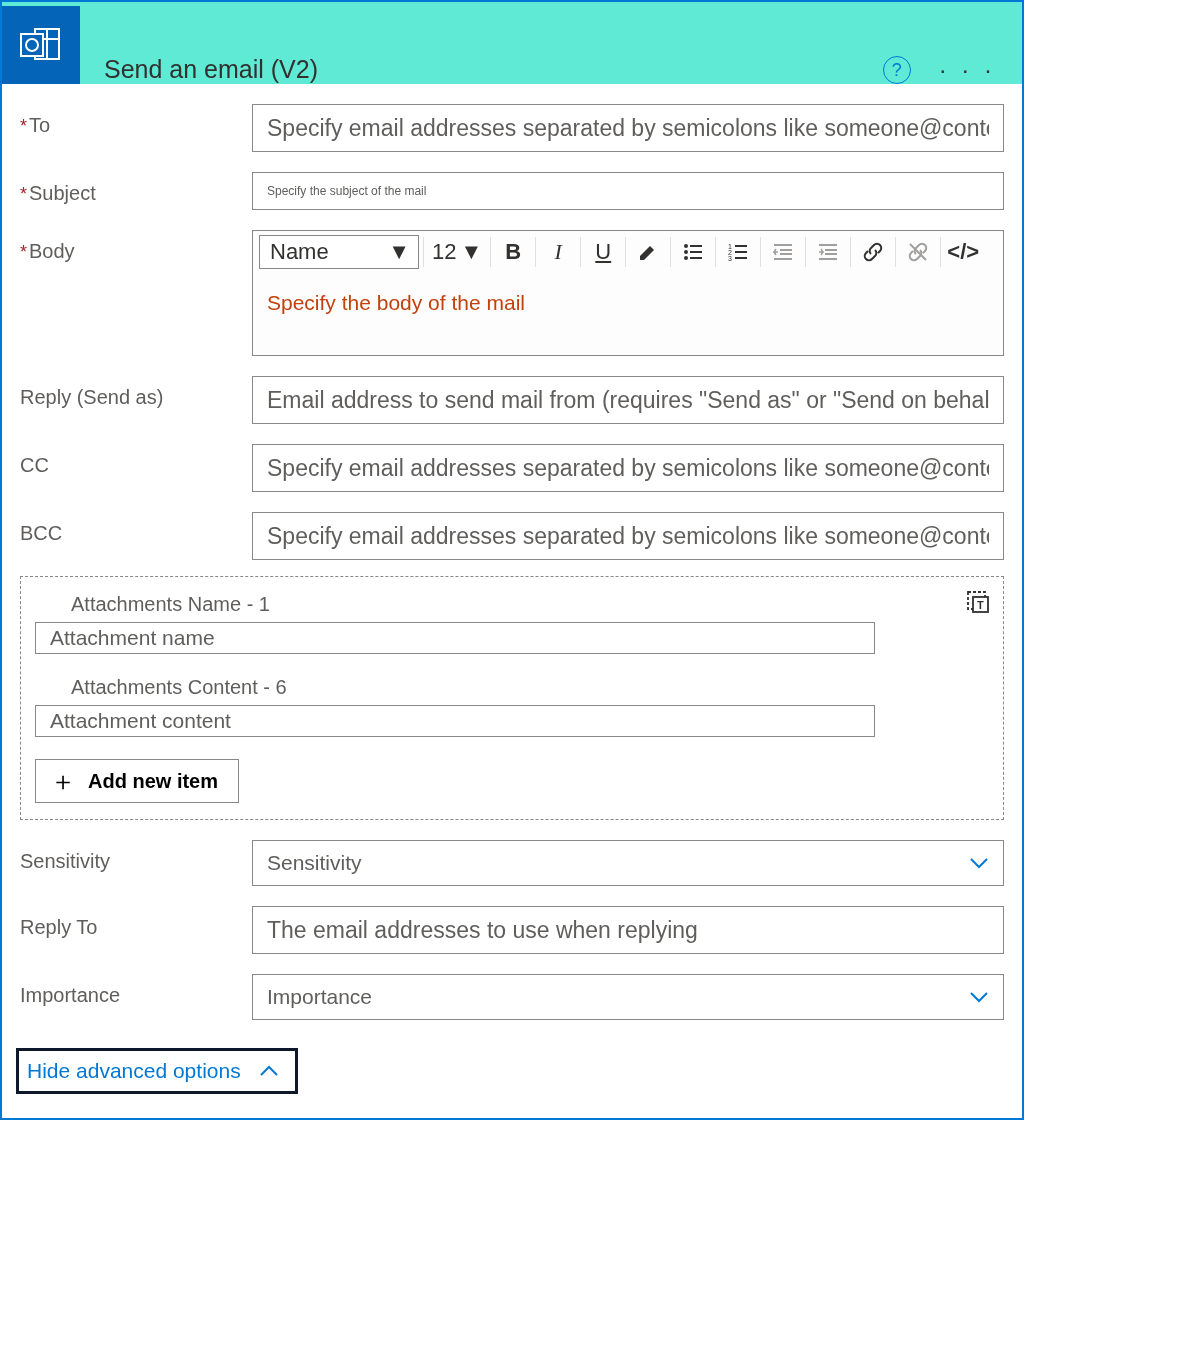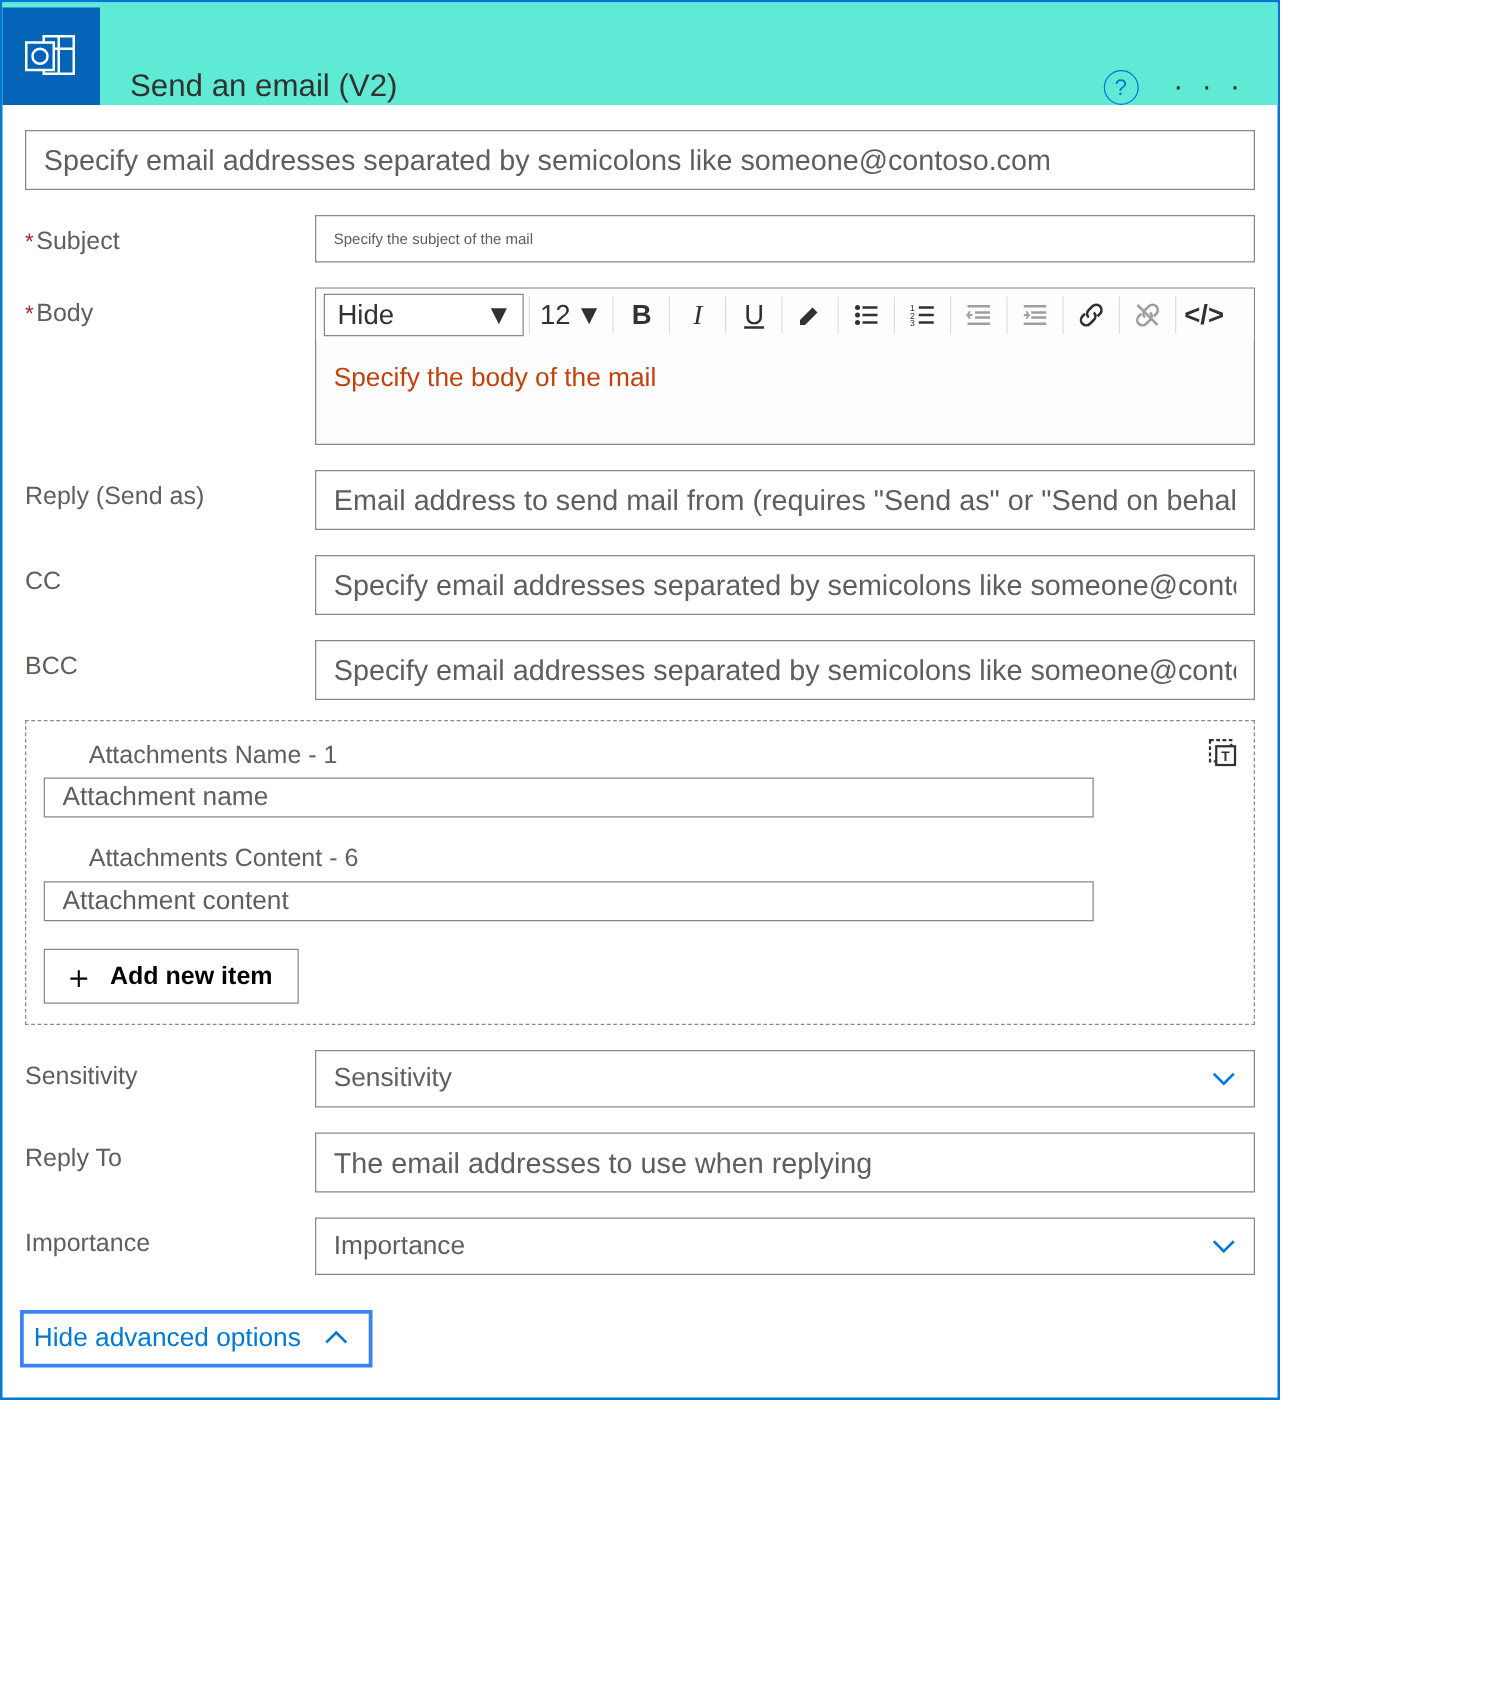--- a/index.html
+++ b/index.html
@@ -194,21 +194,21 @@
   }
   .chev-down { color:#0078d4; font-size:22px; }
   
   .adv-toggle-wrap {
     margin: 24px 0 14px 0;
     padding: 4px 12px 10px 14px;
   }
   .adv-toggle {
     display:inline-flex;align-items:center;gap:18px;
     color:#0078d4;font-size:21px;cursor:pointer;
-    border:3px solid #3b82f6;
+    border:3px solid #0f172a;
     padding:8px 16px 8px 8px;
   }
   .chev-up { color:#0078d4; }
   .disabled-btn { color:#a19f9d; }
 </style>
 </head>
 <body>
 
 <div class="card">
 
@@ -225,39 +225,40 @@
     <div class="card-title">Send an email (V2)</div>
     <div class="header-actions">
       <div class="help-icon">?</div>
       <div class="more-icon">· · ·</div>
     </div>
   </div>
 
   <div class="card-body">
 
     <div class="form-row tight">
+      <div class="label-col req">To</div>
       <div class="input-col">
         <input class="text-input lg" placeholder="Specify email addresses separated by semicolons like someone@contoso.com" style="">
       </div>
     </div>
 
     <div class="form-row tight">
       <div class="label-col req">Subject</div>
       <div class="input-col">
         <input class="text-input subject" placeholder="Specify the subject of the mail" style="">
       </div>
     </div>
 
     <div class="form-row tight">
       <div class="label-col req">Body</div>
       <div class="input-col">
         <div class="rte">
           <div class="rte-toolbar">
             <div class="rte-font">
-              <span>Hide</span>
+              <span>Name</span>
               <span>▼</span>
             </div>
             <div class="rte-sep"></div>
             <div class="rte-size">
               <span>12</span>
               <span>▼</span>
             </div>
             <div class="rte-sep"></div>
             <div class="rte-btn" style="font-weight:900;">B</div>
             <div class="rte-sep"></div>

